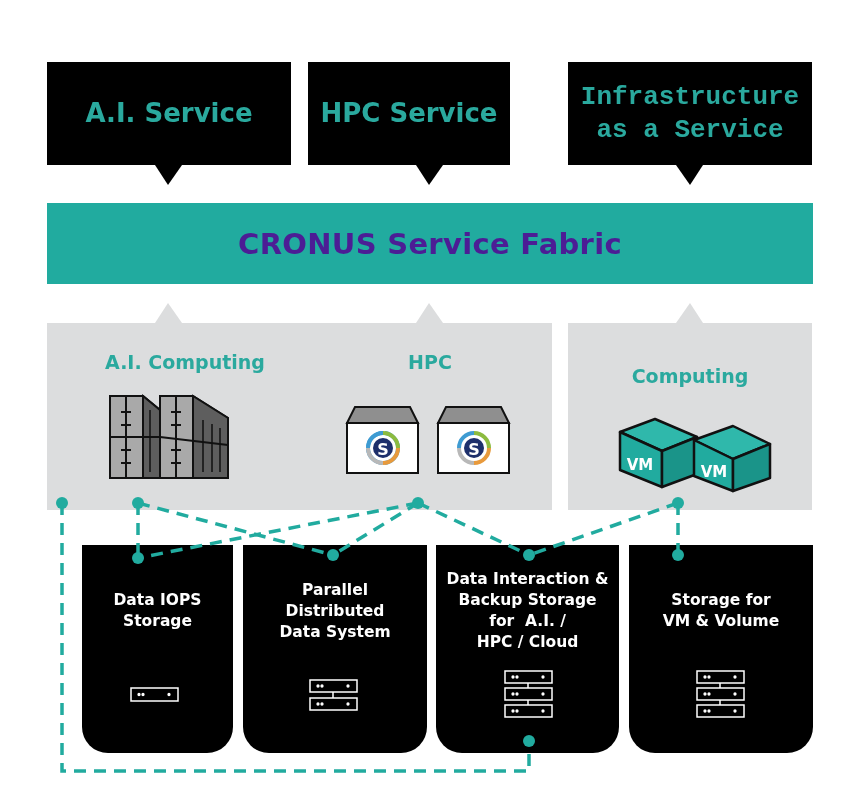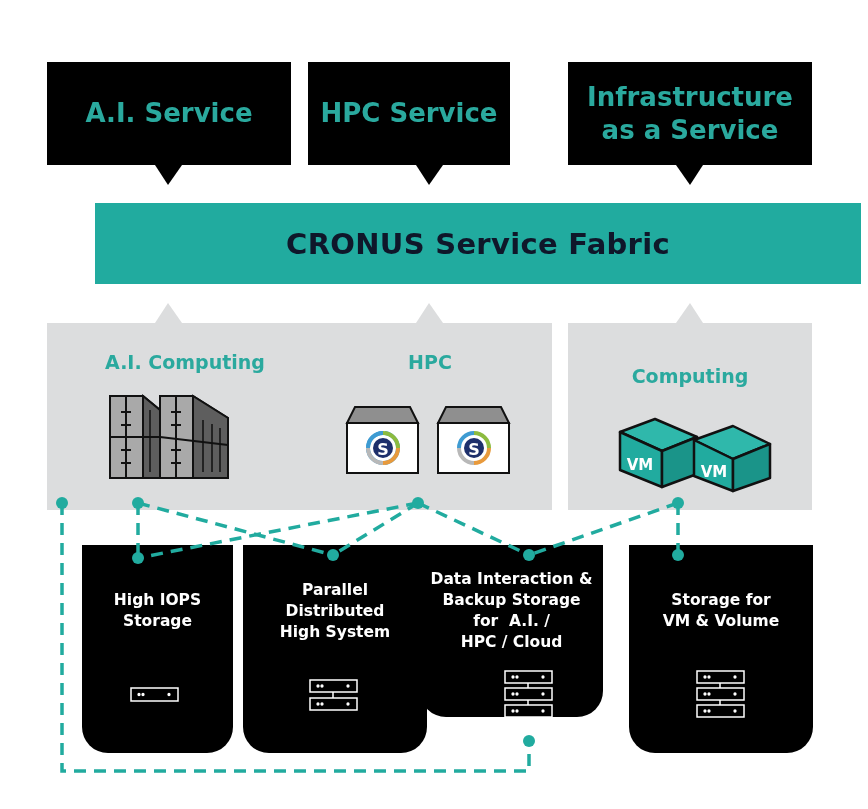--- a/index.html
+++ b/index.html
@@ -2,68 +2,68 @@
 <html><head>
 <meta charset="utf-8">
 <style>
   html, body { margin:0; padding:0; background:#ffffff; }
   body { width:868px; height:809px; position:relative; overflow:hidden;
          font-family:"DejaVu Sans", sans-serif; }
   .abs { position:absolute; }
   .svc { background:#000; color:#2aa99e; display:flex; align-items:center; justify-content:center;
          text-align:center; font-weight:600; font-size:26px; line-height:33px; }
   .svc span { display:block; }
-  .fabric { background:#21ab9f; color:#0f172a; font-weight:bold; font-size:29px;
-            display:flex; align-items:center; justify-content:center; letter-spacing:0.3px;margin-left:48px; }
+  .fabric { background:#21ab9f; color:#4c1d95; font-weight:bold; font-size:29px;
+            display:flex; align-items:center; justify-content:center; letter-spacing:0.3px; }
   .panel { background:#dcddde; }
   .panel-title { position:absolute; left:0; right:0; text-align:center; color:#2aa99e;
                  font-weight:600; font-size:19px; line-height:25px; }
   .store { background:#000; color:#fff; border-radius:0 0 26px 26px; }
   .store-title { position:absolute; left:0; right:0; text-align:center; font-weight:600;
                  font-size:15.5px; line-height:21px; }
   svg { position:absolute; left:0; top:0; }
 </style>
 </head>
 <body>
 
 <div class="abs svc" style="left:47px;top:62px;width:244px;height:103px;">
   <span>A.I. Service</span>
 </div>
 <div class="abs svc" style="left:308px;top:62px;width:202px;height:103px;">
   <span>HPC Service</span>
 </div>
-<div class="abs svc" style="left:568px;top:62px;width:244px;height:103px;flex-direction:column;">
+<div class="abs svc" style="left:568px;top:62px;width:244px;height:103px;flex-direction:column;font-family:Liberation Mono, monospace;">
   <span>Infrastructure</span>
   <span>as a Service</span>
 </div>
 
 <div class="abs fabric" style="left:47px;top:203px;width:766px;height:81px;">
   <span>CRONUS Service Fabric</span>
 </div>
 
 <div class="abs panel" style="left:47px;top:323px;width:244px;height:187px;padding-left:32px;">
   <div class="panel-title" style="top:27px;">A.I. Computing</div>
 </div>
 <div class="abs panel" style="left:308px;top:323px;width:244px;height:187px;">
   <div class="panel-title" style="top:27px;">HPC</div>
 </div>
 <div class="abs panel" style="left:568px;top:323px;width:244px;height:187px;">
   <div class="panel-title" style="top:41px;">Computing</div>
 </div>
 
 <div class="abs store" style="left:82px;top:545px;width:151px;height:208px;">
-  <div class="store-title" style="top:45px;">High IOPS</div>
+  <div class="store-title" style="top:45px;">Data IOPS</div>
   <div class="store-title" style="top:66px;">Storage</div>
 </div>
 <div class="abs store" style="left:243px;top:545px;width:184px;height:208px;">
   <div class="store-title" style="top:35px;">Parallel</div>
   <div class="store-title" style="top:56px;">Distributed</div>
-  <div class="store-title" style="top:77px;">High System</div>
-</div>
-<div class="abs store" style="left:420px;top:545px;width:183px;height:172px;">
+  <div class="store-title" style="top:77px;">Data System</div>
+</div>
+<div class="abs store" style="left:436px;top:545px;width:183px;height:208px;">
   <div class="store-title" style="top:24px;">Data Interaction &amp;</div>
   <div class="store-title" style="top:45px;">Backup Storage</div>
   <div class="store-title" style="top:66px;white-space:pre;">for  A.I. /</div>
   <div class="store-title" style="top:87px;">HPC / Cloud</div>
 </div>
 <div class="abs store" style="left:629px;top:545px;width:184px;height:208px;">
   <div class="store-title" style="top:45px;">Storage for</div>
   <div class="store-title" style="top:66px;">VM &amp; Volume</div>
 </div>
 

